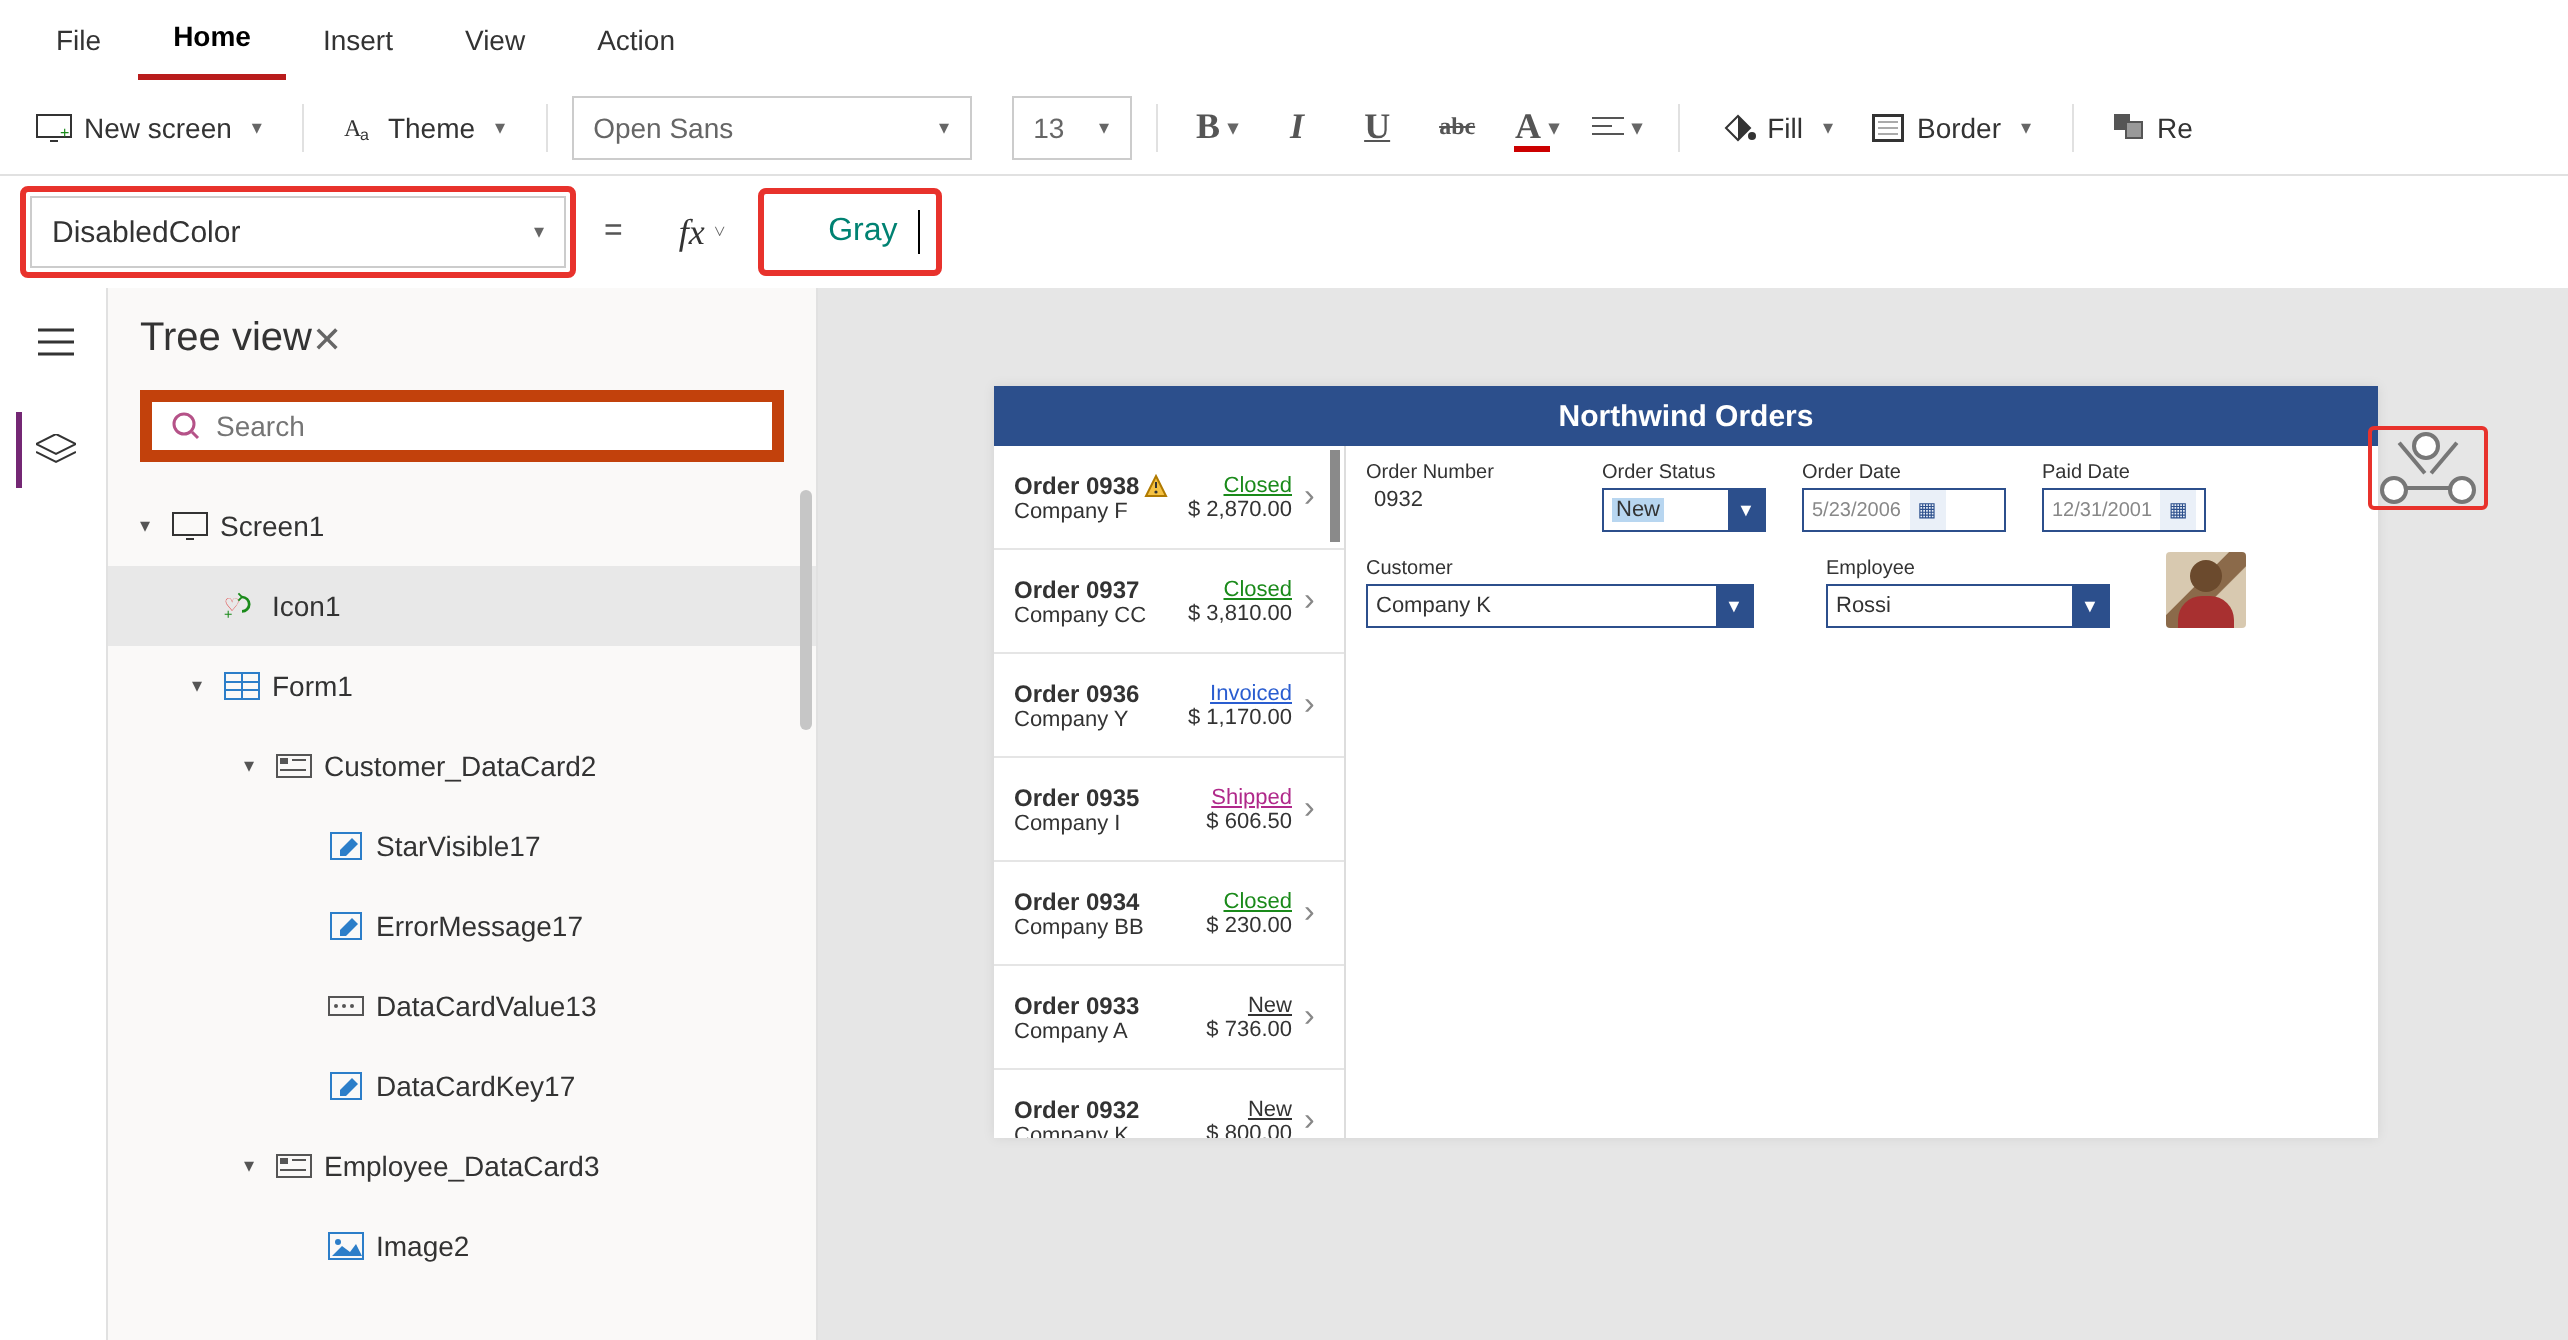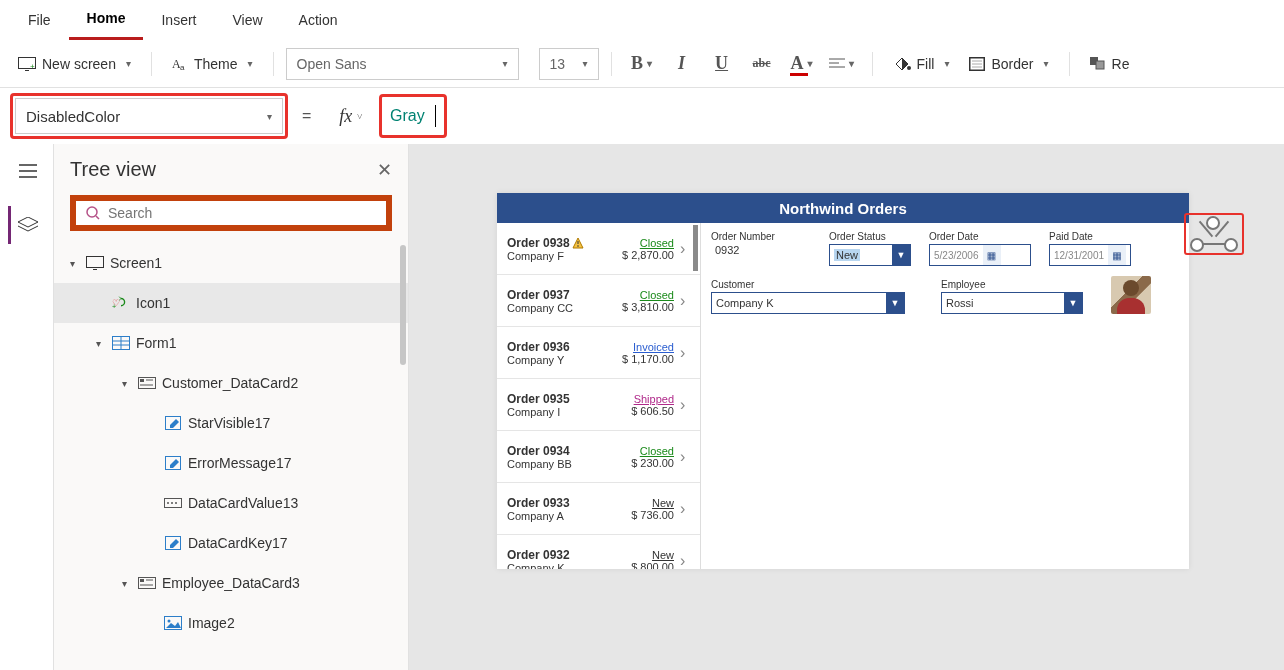--- a/index.html
+++ b/index.html
@@ -54,21 +54,21 @@
       border: 1px solid #ccc;
       height: 32px;
       padding: 0 10px;
       display: inline-flex;
       align-items: center;
       justify-content: space-between;
       background: #fff;
       font-size: 14px;
       color: #666;
     }
-    .font-select { width: 233px; }
+    .font-select { width: 200px; }
     .size-select { width: 60px; }
     .tb-icon-btn {
       width: 36px; height: 32px;
       display: inline-flex; align-items: center; justify-content: center;
       cursor: pointer; font-family: Georgia, serif; font-size: 18px; font-weight: 700; color: #555;
     }
     .italic { font-style: italic; }
     .underline { text-decoration: underline; }
     .strike { text-decoration: line-through; }
     .chev { font-size: 10px; color: #666; margin-left: 4px; }
@@ -107,20 +107,21 @@
       padding: 2px;
     }
     .formula-input {
       border: none;
       height: 34px;
       width: 58px;
       padding: 0 6px;
       font-size: 16px;
       color: #008272;
       outline: none;
+      margin-left: 24px;
     }
     .cursor-bar {
       position: absolute;
       right: 8px;
       top: 8px;
       width: 1px;
       height: 22px;
       background: #000;
     }
 
@@ -150,21 +151,20 @@
     .treeview {
       width: 355px;
       border-right: 1px solid #e1e1e1;
       background: #faf9f8;
       display: flex;
       flex-direction: column;
     }
     .treeview-header {
       display: flex;
       align-items: center;
-      justify-content: space-between;
       padding: 14px 16px 10px 16px;
     }
     .treeview-header h2 {
       font-weight: 400;
       font-size: 20px;
     }
     .close-x {
       font-size: 18px;
       color: #666;
       cursor: pointer;
@@ -243,21 +243,21 @@
       align-items: center;
       justify-content: center;
       font-weight: 700;
       font-size: 15px;
     }
     .app-body {
       display: flex;
       height: calc(100% - 30px);
     }
     .orders-list {
-      width: 204px;
+      width: 176px;
       border-right: 1px solid #ddd;
       overflow-y: hidden;
       position: relative;
     }
     .order-scrollbar {
       position: absolute;
       right: 2px;
       top: 2px;
       width: 5px;
       height: 46px;

